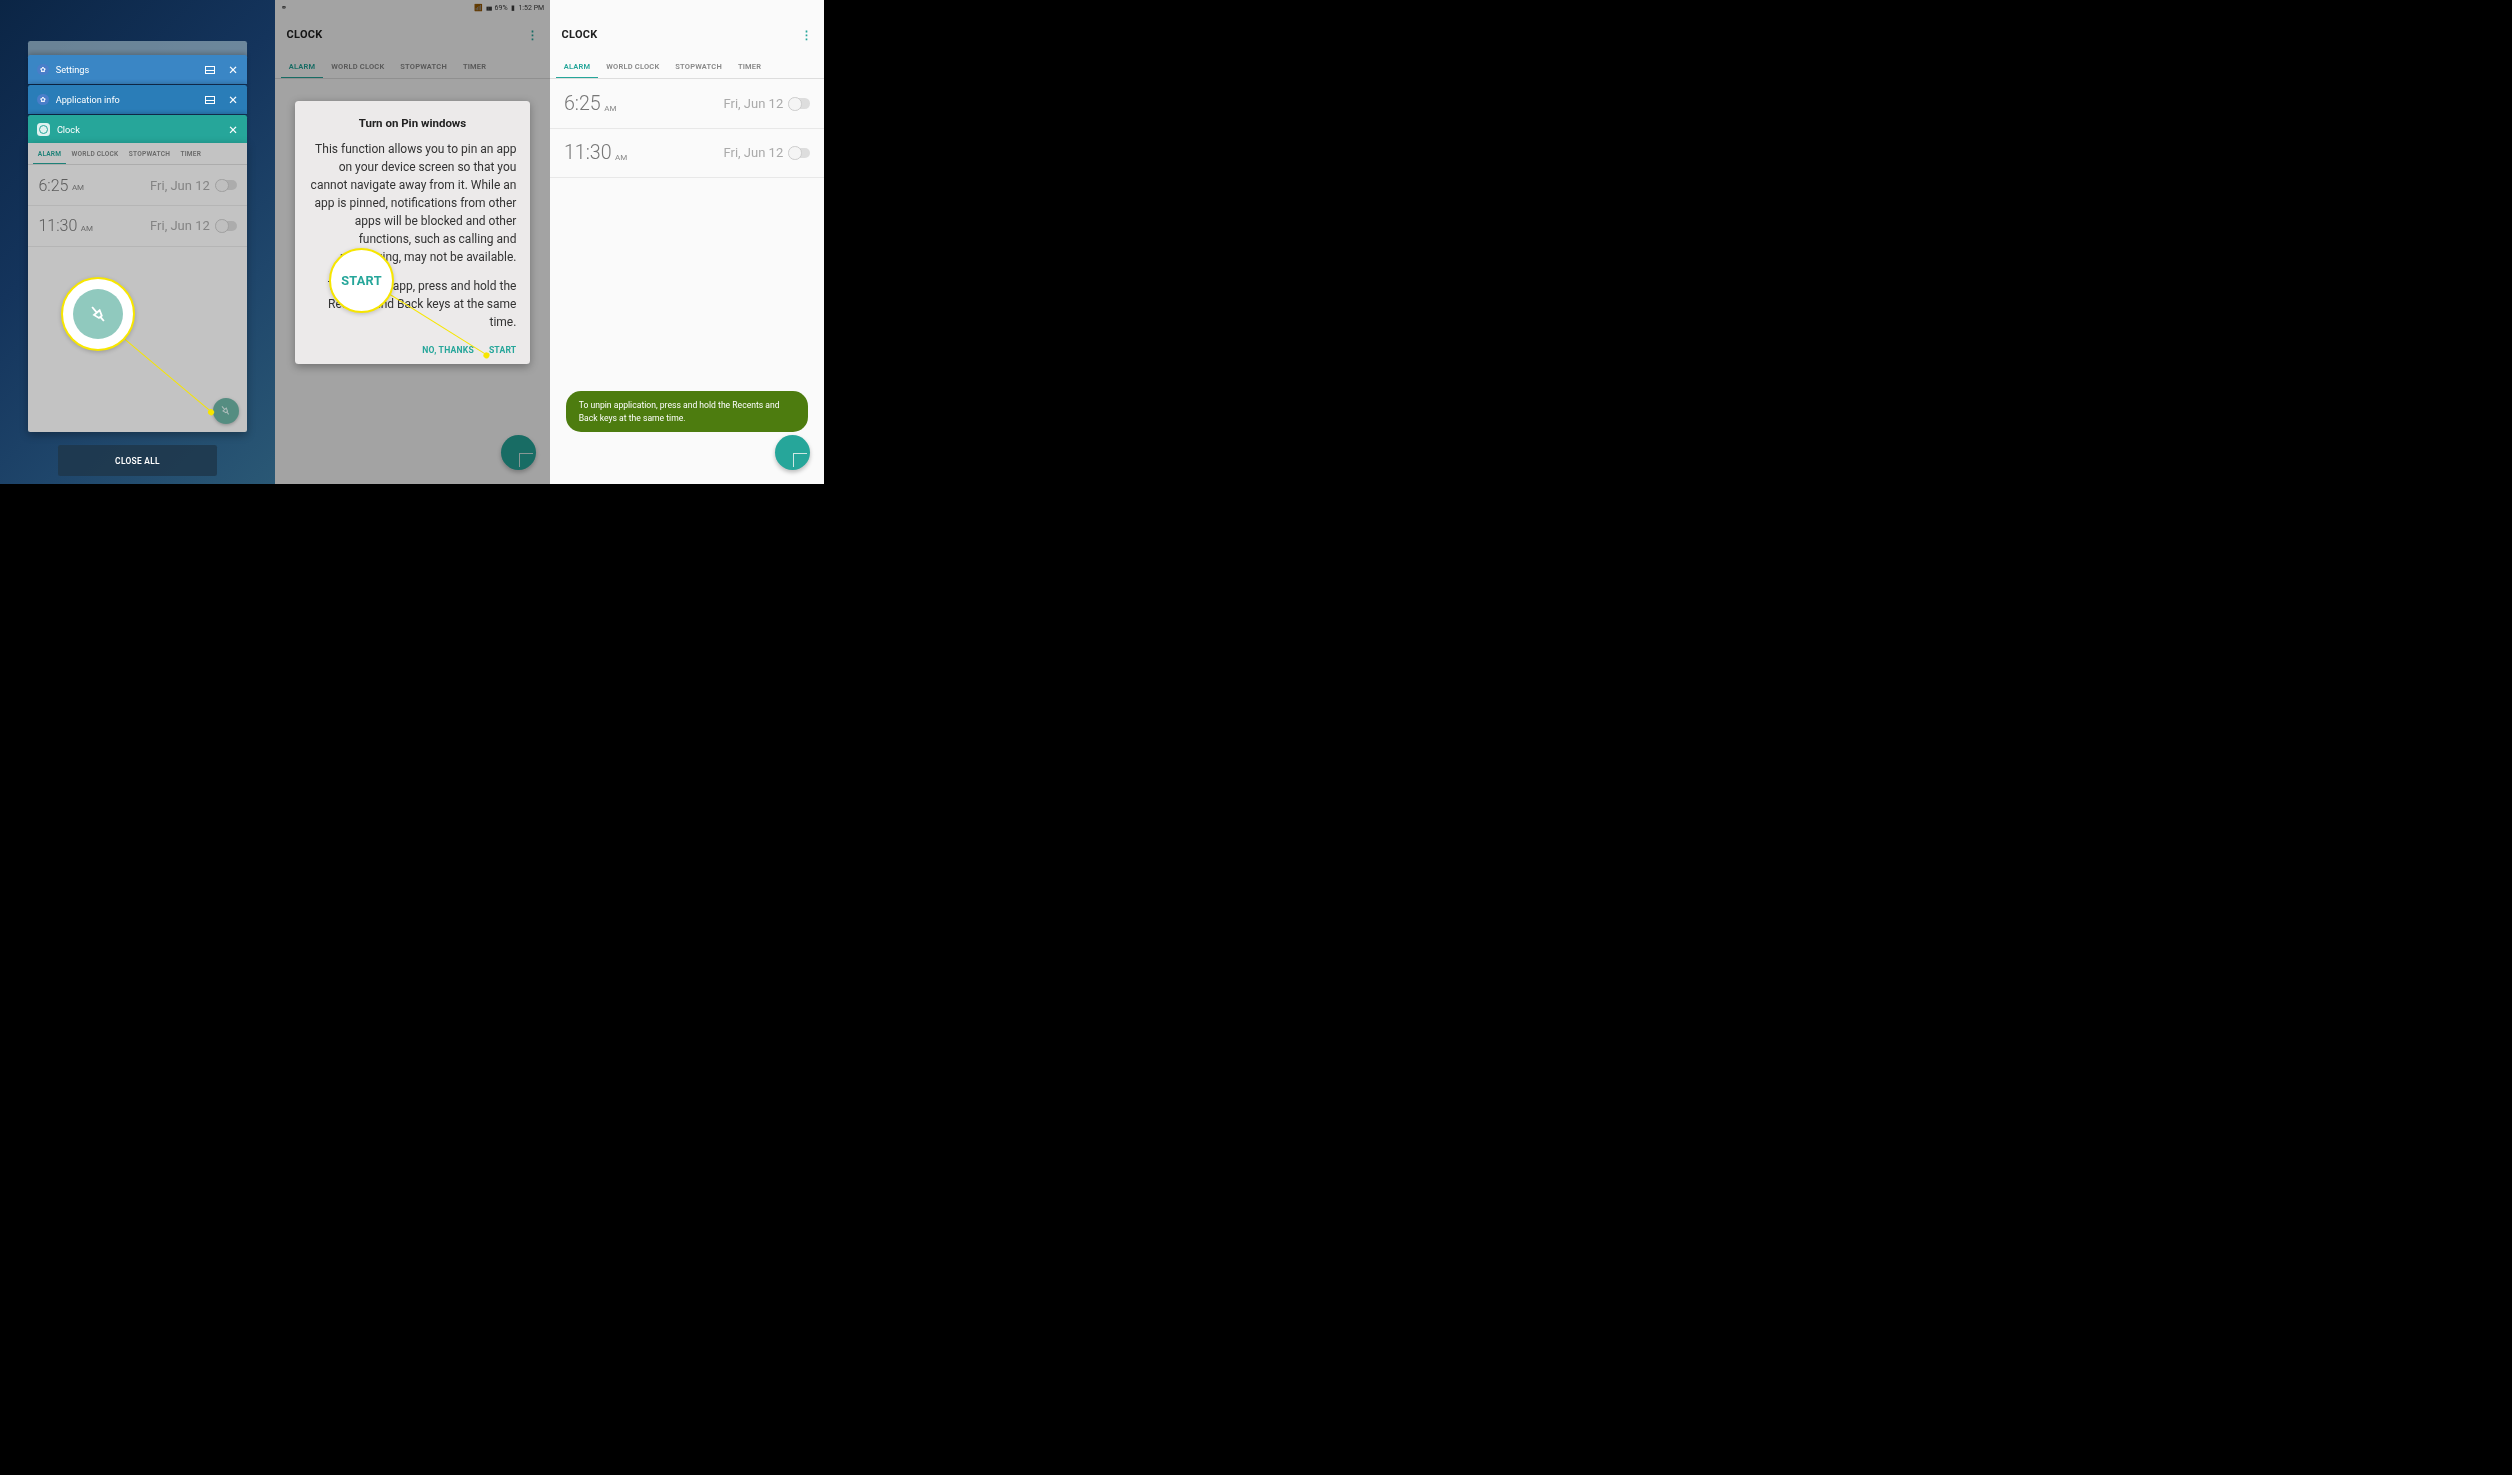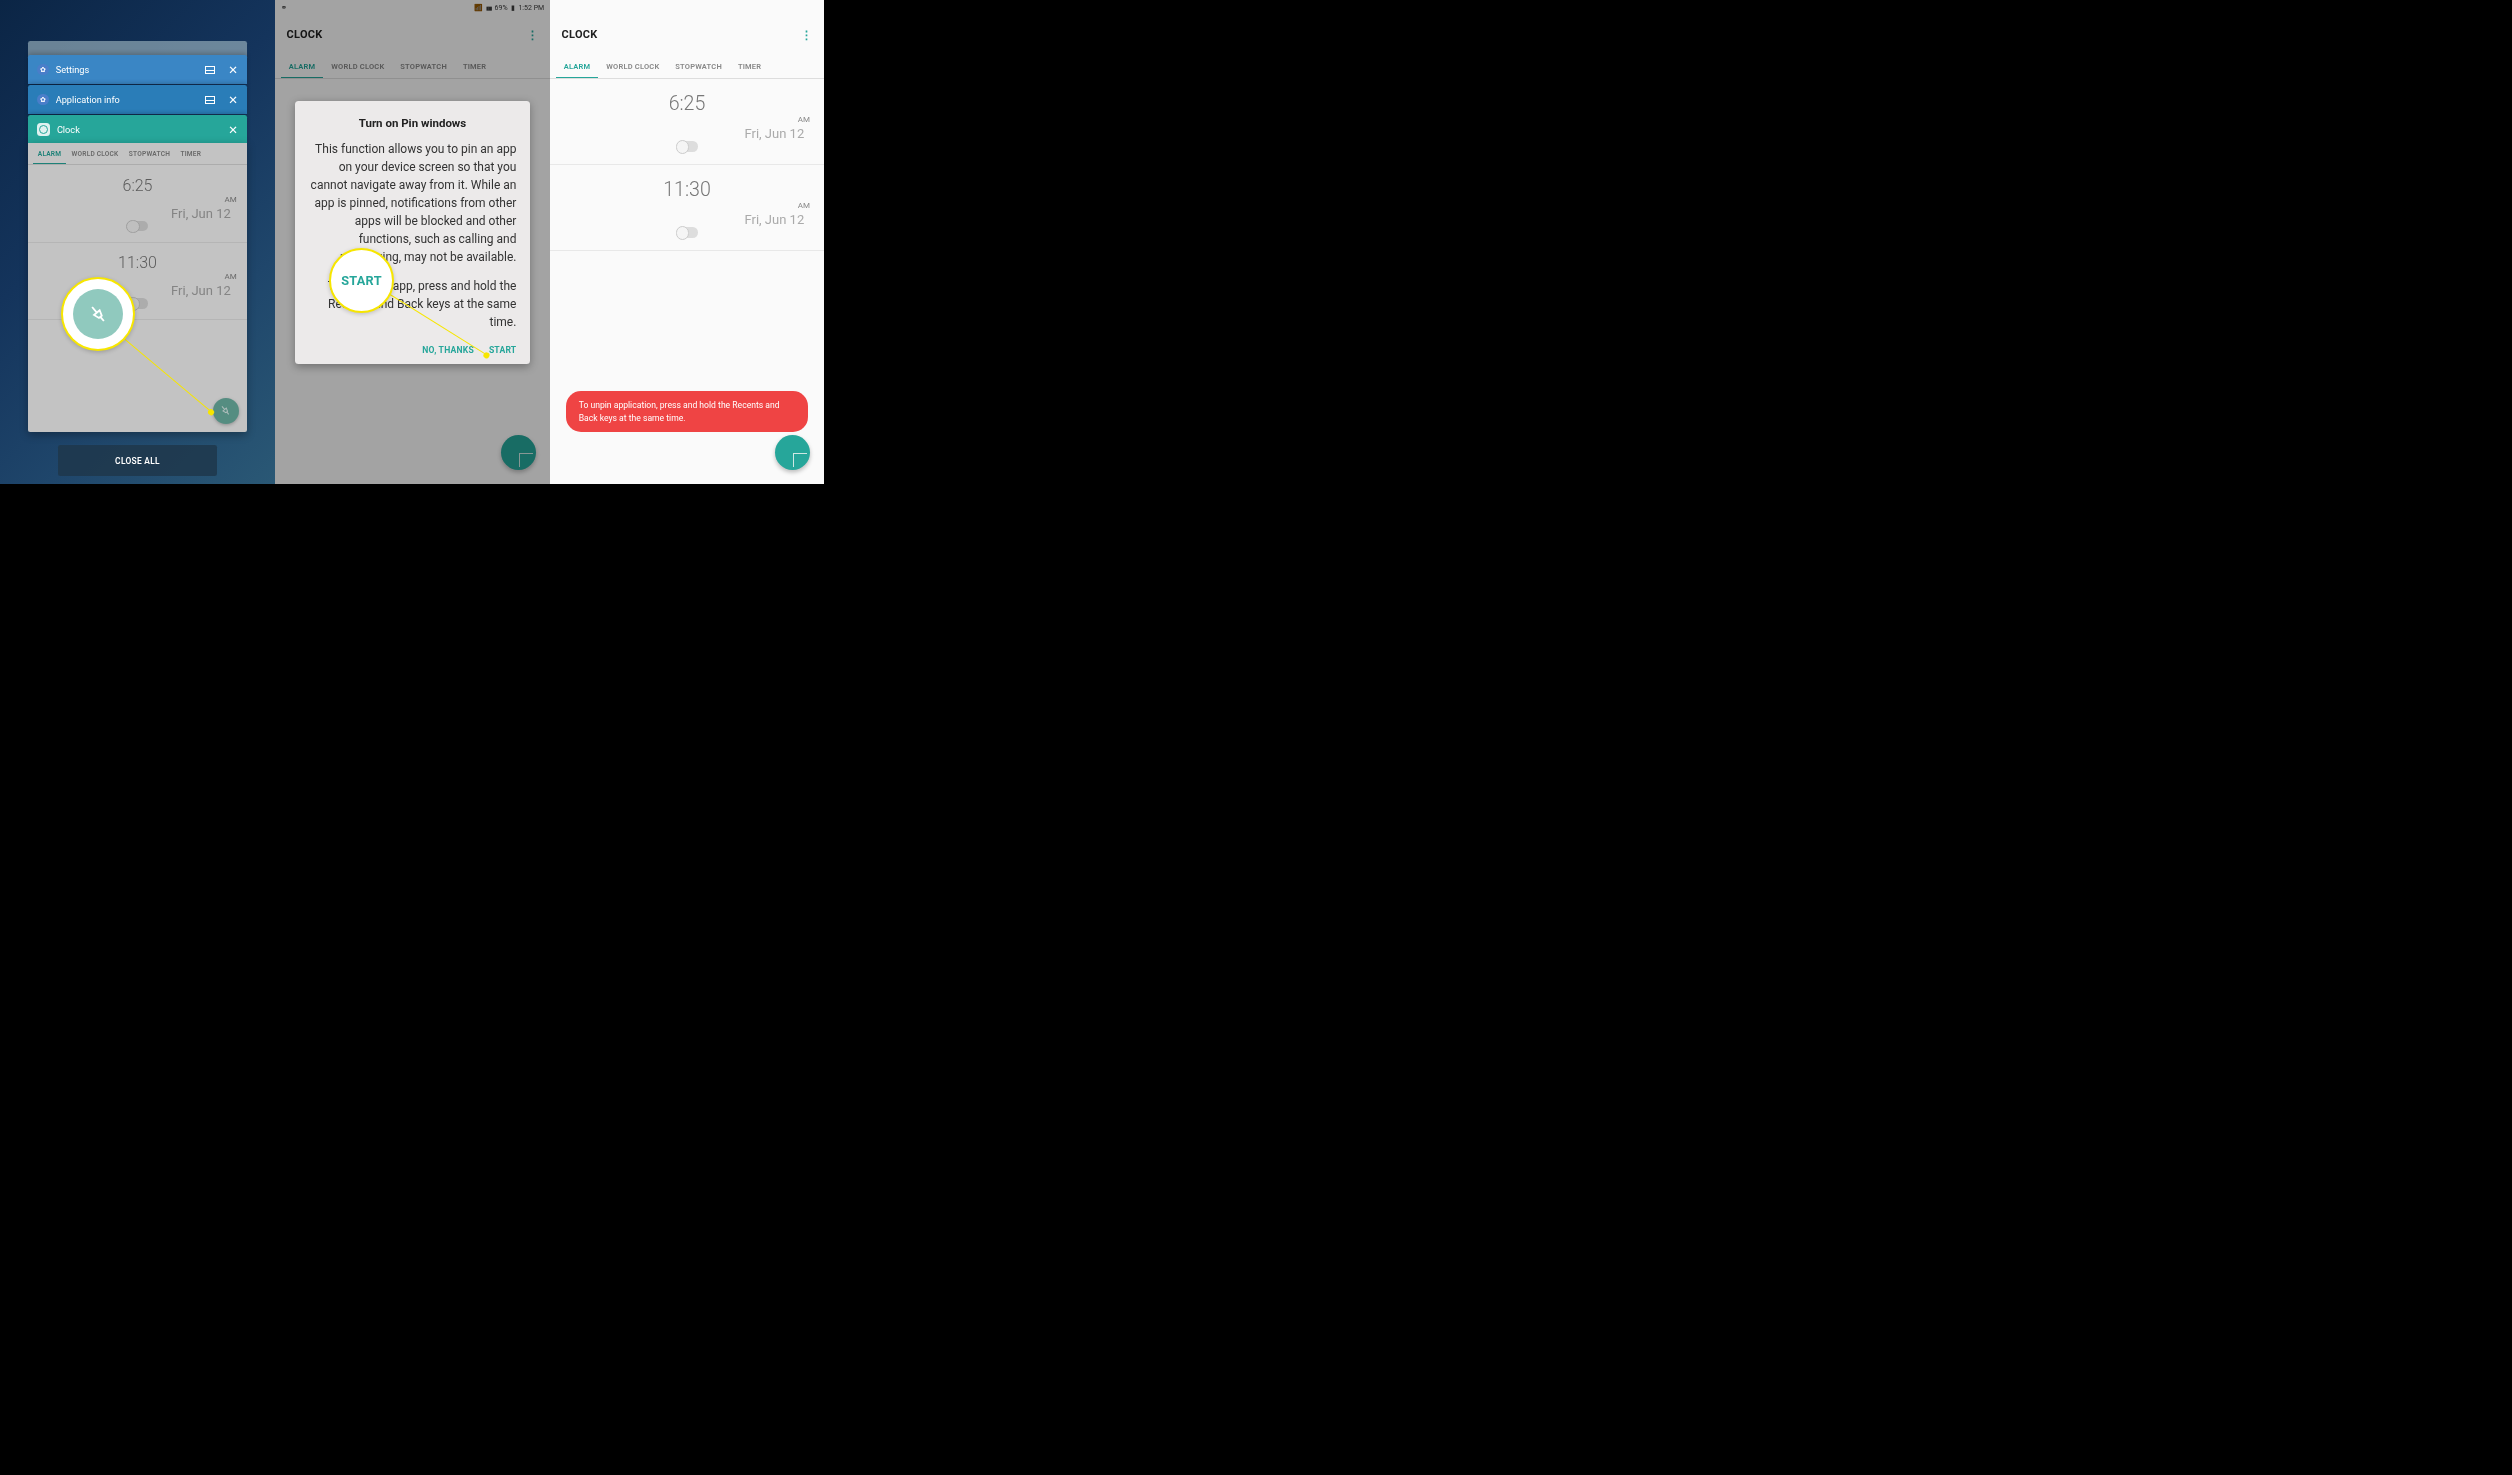--- a/index.html
+++ b/index.html
@@ -26,21 +26,21 @@
 
   
   .clock-header { padding: 12.7px 11.5px 5.8px; }
   .clock-title { font-size: 11px; font-weight: 700; color: #222; letter-spacing: 0.3px; display:flex; justify-content:space-between; align-items:center;}
   .clock-title .menu-dots { color:#26a69a; font-size:11.5px; cursor:pointer;}
   .clock-tabs { display:flex; gap:0; border-bottom:0.6px solid #ddd; padding:0 5.8px; margin-top:8px;}
   .clock-tab { flex:0 0 auto; padding:7px 8px 5.8px; font-size:7.5px; font-weight:600; color:#888; letter-spacing:0.2px;text-align:right; }
   .clock-tab.active { color:#26a69a; border-bottom:1.7px solid #26a69a; }
 
   
-  .alarm-row { display:flex; align-items:center; padding:12.7px 14px; border-bottom:0.6px solid #e8e8e8;flex-direction:column;}
+  .alarm-row { display:flex; align-items:center; padding:12.7px 14px; border-bottom:0.6px solid #e8e8e8;}
   .alarm-time { font-size:19.6px; font-weight:300; color:#777; }
   .alarm-ampm { font-size:8px; color:#888; margin-left:3.5px; align-self:flex-end; margin-bottom:2.3px;}
   .alarm-date { margin-left:auto; font-size:13px; color:#aaa; margin-right:5.8px;}
   .toggle { width:21px; height:10.4px; border-radius:5.2px; background:#ddd; position:relative; }
   .toggle::after{content:"";position:absolute;width:11.5px;height:11.5px;border-radius:50%;background:#f5f5f5;border:0.6px solid #ccc;left:-0.6px;top:-1.2px;}
 
   
   .fab { position:absolute; right:14px; bottom:14px; width:35px; height:35px; border-radius:50%;
          background:#26a69a; box-shadow:0 2.3px 4.6px rgba(0,0,0,.25); display:flex; align-items:center; justify-content:center;}
   .fab-plus::before,.fab-plus::after{content:"";position:absolute;background:#cfe8e3;}
@@ -57,21 +57,21 @@
   .dialog-actions{display:flex;justify-content:flex-end;gap:15px;padding-top:3.5px;}
   .dialog-btn{font-size:8.6px;font-weight:700;color:#26a69a;letter-spacing:0.2px;}
 
   
   .hilite{position:absolute;border:2.3px solid #f7e600;background:#fff;border-radius:50%;
           display:flex;align-items:center;justify-content:center;box-shadow:0 1.2px 4.6px rgba(0,0,0,.2);z-index:10;}
   .connector{position:absolute;background:#f7e600;height:1.2px;transform-origin:left center;z-index:9;}
   .connector::after{content:"";position:absolute;right:-2.9px;top:-2.3px;width:5.8px;height:5.8px;border-radius:50%;background:#f7e600;}
 
   
-  .toast{position:absolute;left:16px;right:16px;bottom:52px;background:#ef4444;color:#fff;
+  .toast{position:absolute;left:16px;right:16px;bottom:52px;background:#4d7c0f;color:#fff;
          border-radius:15px;padding:8px 12.7px;font-size:8.6px;line-height:1.45;}
 
   
   .recents-wrap{position:relative;width:100%;height:100%;padding-top:35px;}
   .card-slice{position:absolute;left:28px;right:28px;border-radius:2.3px 2.3px 0 0;height:29px;
               display:flex;align-items:center;padding:0 9.2px;color:#fff;font-size:9.2px;}
   .card-slice .gear{width:11.5px;height:11.5px;border-radius:50%;background:#4a7ec9;margin-right:7px;
                     display:flex;align-items:center;justify-content:center;font-size:7px;}
   .card-slice .right-icons{margin-left:auto;display:flex;gap:12.7px;align-items:center;}
   .split-icon{width:10.4px;height:8px;border:0.9px solid #fff;position:relative;}

